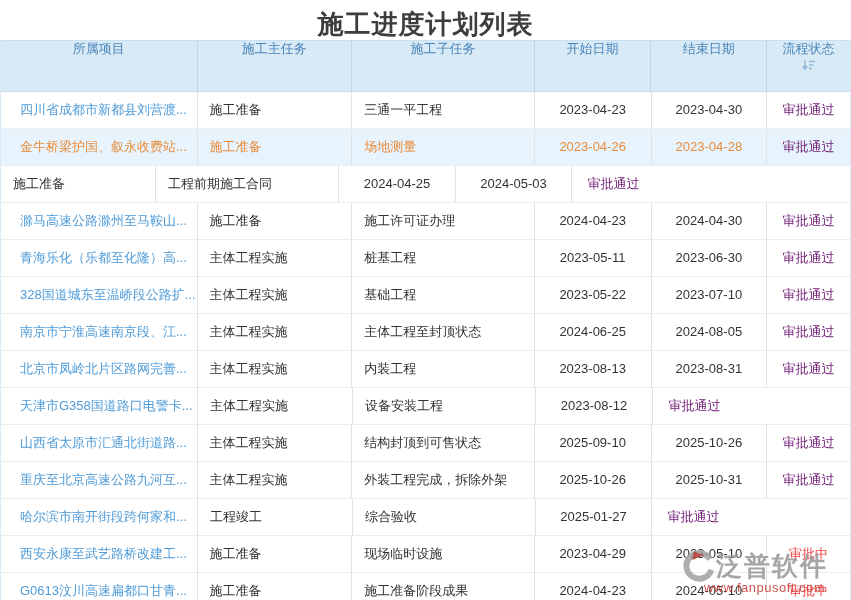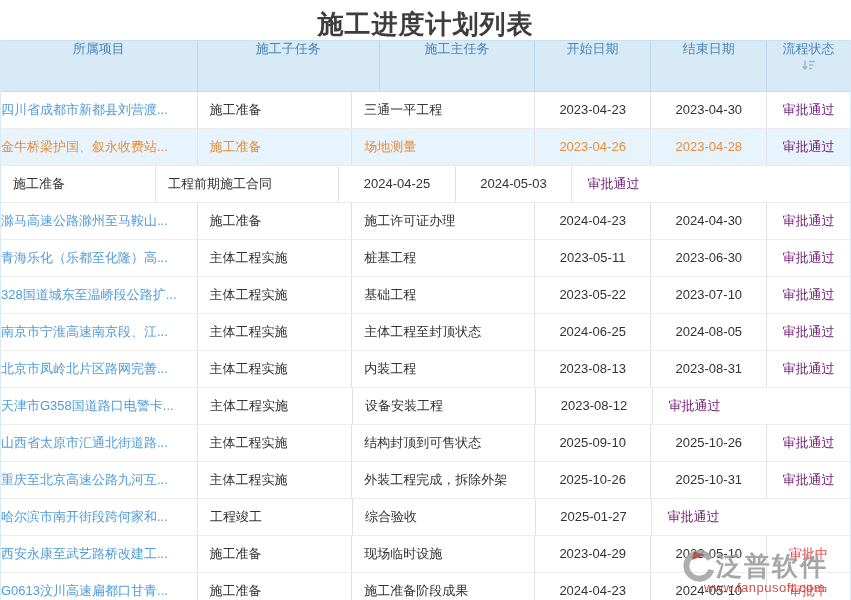--- a/index.html
+++ b/index.html
@@ -42,21 +42,21 @@
     border-right:1px solid #e2e2e2;
     line-height:36px;white-space:nowrap;overflow:hidden;
   }
   .cell:last-child{border-right:none;}
   .col-project{width:197px;}
   .col-main{width:155px;}
   .col-sub{width:183px;}
   .col-start{width:117px;}
   .col-end{width:116px;}
   .col-status{width:83px;}
-  .cell.col-project{padding-left:0;color:#4f9bd8;cursor:pointer;}
+  .cell.col-project{padding-left:19px;color:#4f9bd8;cursor:pointer;}
   .cell.col-main{padding-left:12px;}
   .cell.col-sub{padding-left:12px;}
   .cell.col-start,.cell.col-end{text-align:center;}
   .cell.col-status{text-align:center;cursor:pointer;}
   .status-approved{color:#701a75;}
   .status-pending{color:#ef4444;}
   .row-highlight .col-project,
   .row-highlight .col-main,
   .row-highlight .col-sub,
   .row-highlight .col-start,
@@ -80,25 +80,25 @@
 </head>
 <body>
 
 <div class="page-title">施工进度计划列表</div>
 
 <div class="table-wrap">
   <div class="thead">
     <div class="th col-project">
       <span>所属项目</span>
     </div>
+    <div class="th col-main">
+      <span>施工主任务</span>
+    </div>
     <div class="th col-sub">
       <span>施工子任务</span>
-    </div>
-    <div class="th col-main">
-      <span>施工主任务</span>
     </div>
     <div class="th col-start">
       <span>开始日期</span>
     </div>
     <div class="th col-end">
       <span>结束日期</span>
     </div>
     <div class="th col-status">
       <span>流程状态</span>
       <span class="sort-icon">

